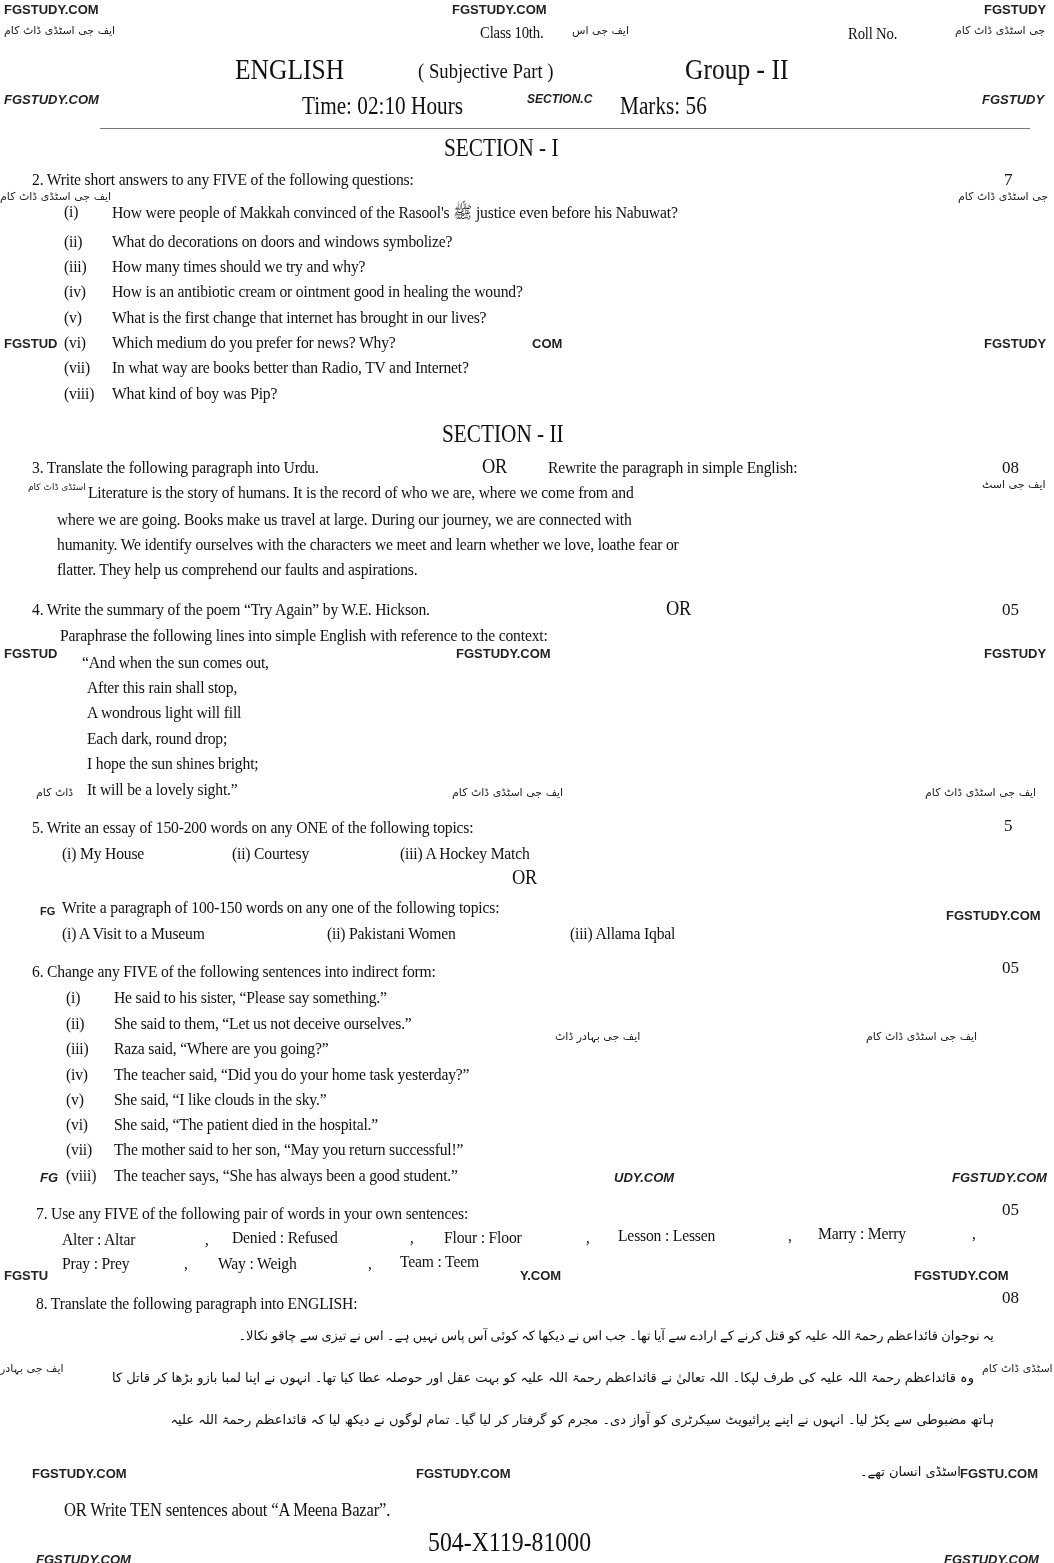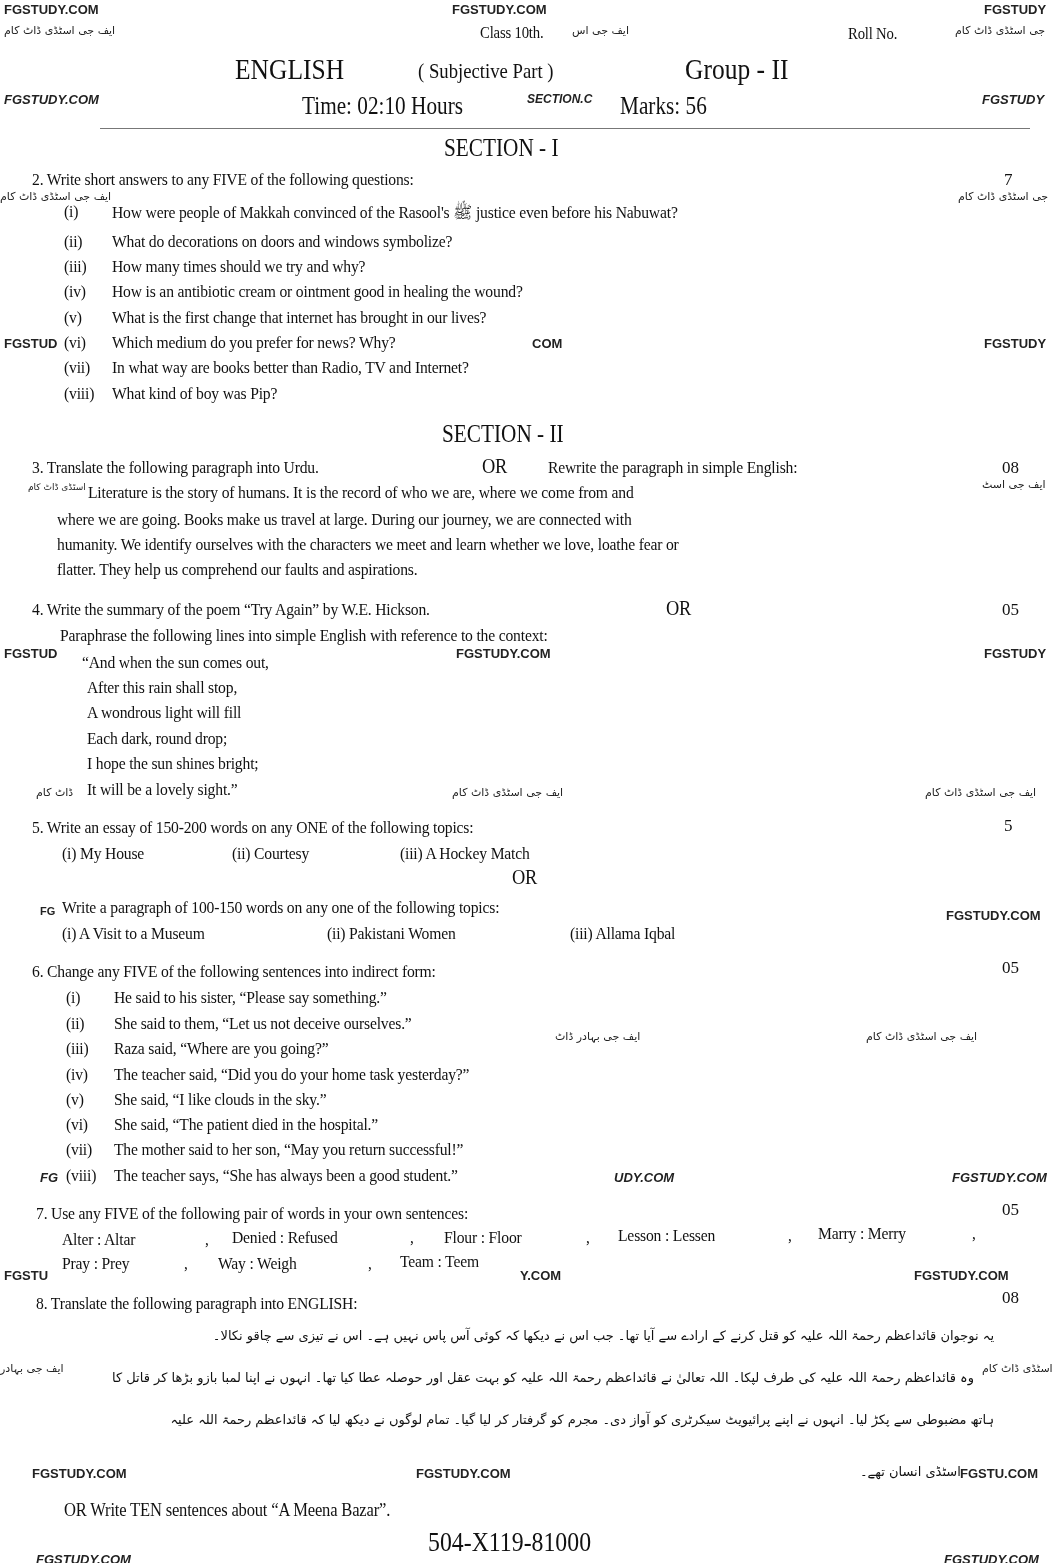--- a/index.html
+++ b/index.html
@@ -155,21 +155,21 @@
 <div class="abs t" style="left:62px;top:1254px;">Pray : Prey</div>
 <div class="abs t" style="left:184px;top:1254px;">,</div>
 <div class="abs t" style="left:218px;top:1254px;">Way : Weigh</div>
 <div class="abs t" style="left:368px;top:1254px;">,</div>
 <div class="abs t" style="left:400px;top:1252px;">Team : Teem</div>
 <div class="abs wm" style="left:520px;top:1268px;">Y.COM</div>
 <div class="abs wm" style="left:914px;top:1268px;">FGSTUDY.COM</div>
 
 <div class="abs t" style="left:36px;top:1294px;">8.  Translate the following paragraph into ENGLISH:</div>
 <div class="abs marks" style="left:1002px;top:1288px;">08</div>
-<div class="abs urdu" style="right:60px;top:1328px;">یہ نوجوان قائداعظم رحمۃ اللہ علیہ کو قتل کرنے کے ارادے سے آیا تھا۔ جب اس نے دیکھا کہ کوئی آس پاس نہیں ہے۔ اس نے تیزی سے چاقو نکالا۔</div>
+<div class="abs urdu" style="right:60px;top:1328px;font-family:Liberation Serif, serif;">یہ نوجوان قائداعظم رحمۃ اللہ علیہ کو قتل کرنے کے ارادے سے آیا تھا۔ جب اس نے دیکھا کہ کوئی آس پاس نہیں ہے۔ اس نے تیزی سے چاقو نکالا۔</div>
 <div class="abs urdu-wm" style="left:4px;top:1364px;"></div>
 <div class="abs urdu-wm" style="left:0px;top:1362px;">ایف جی بہادر</div>
 <div class="abs urdu" style="right:80px;top:1370px;">وہ قائداعظم رحمۃ اللہ علیہ کی طرف لپکا۔ اللہ تعالیٰ نے قائداعظم رحمۃ اللہ علیہ کو بہت عقل اور حوصلہ عطا کیا تھا۔ انہوں نے اپنا لمبا بازو بڑھا کر قاتل کا</div>
 <div class="abs urdu-wm" style="left:982px;top:1362px;">اسٹڈی ڈاٹ کام</div>
 <div class="abs urdu" style="right:60px;top:1412px;">ہاتھ مضبوطی سے پکڑ لیا۔ انہوں نے اپنے پرائیویٹ سیکرٹری کو آواز دی۔ مجرم کو گرفتار کر لیا گیا۔ تمام لوگوں نے دیکھ لیا کہ قائداعظم رحمۃ اللہ علیہ</div>
 
 <div class="abs wm" style="left:32px;top:1466px;">FGSTUDY.COM</div>
 <div class="abs wm" style="left:416px;top:1466px;">FGSTUDY.COM</div>
 <div class="abs urdu" style="left:860px;top:1464px;">اسٹڈی انسان تھے۔</div>
 <div class="abs wm" style="left:960px;top:1466px;">FGSTU.COM</div>

